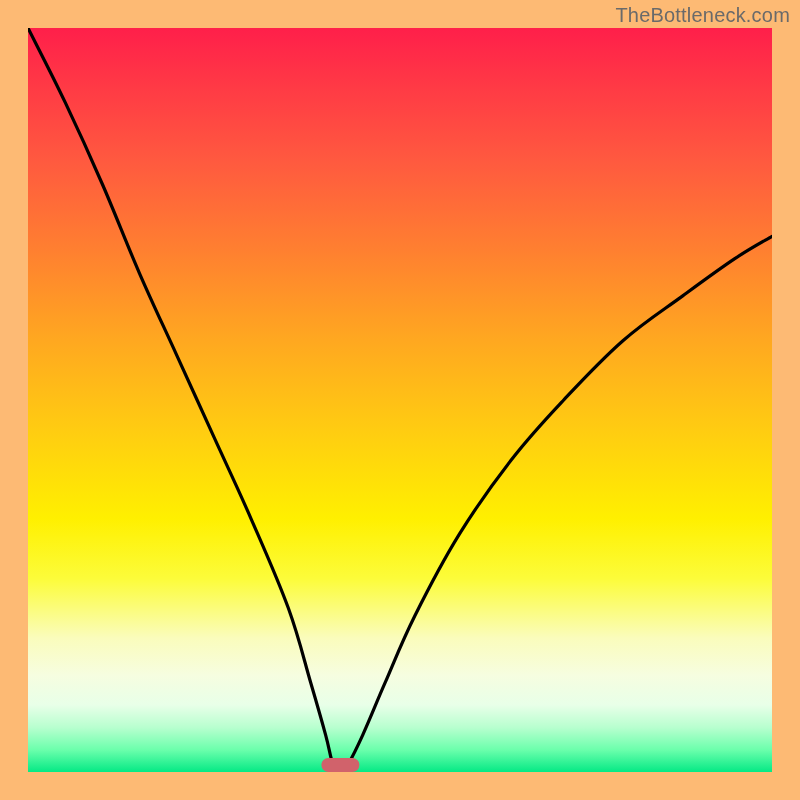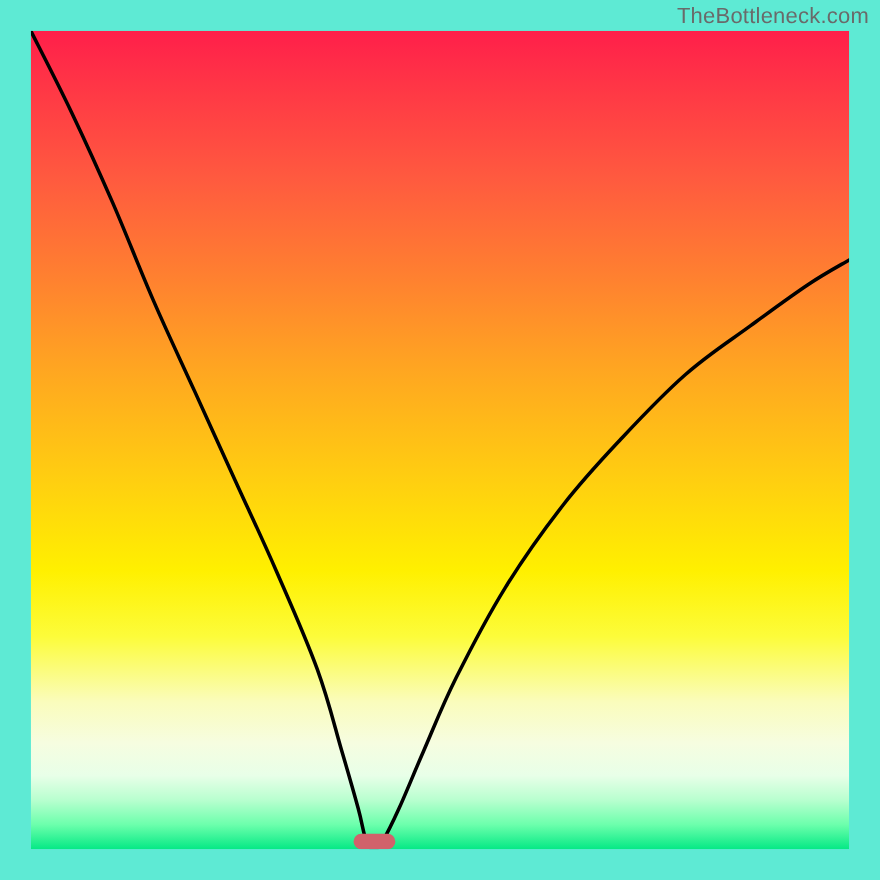--- a/index.html
+++ b/index.html
@@ -8,21 +8,21 @@
     width: 800px;
     height: 800px;
     overflow: hidden;
     background: #000;
     font-family: Arial, Helvetica, sans-serif;
   }
   .frame {
     position: absolute;
     top: 0; left: 0;
     width: 800px; height: 800px;
-    background: #5eead4;
+    background: #fdba74;
   }
   .plot {
     position: absolute;
     top: 28px;
     left: 28px;
     width: 744px;
     height: 744px;
     overflow: hidden;
   }
   .gradient {

